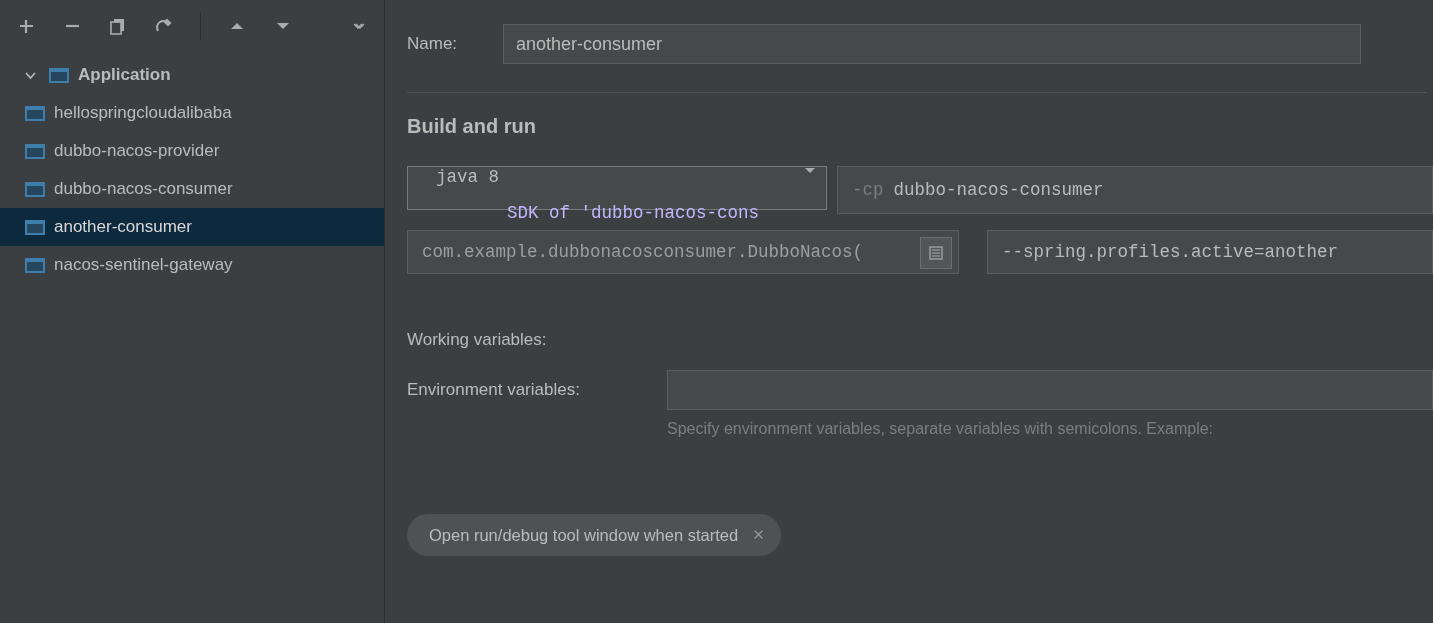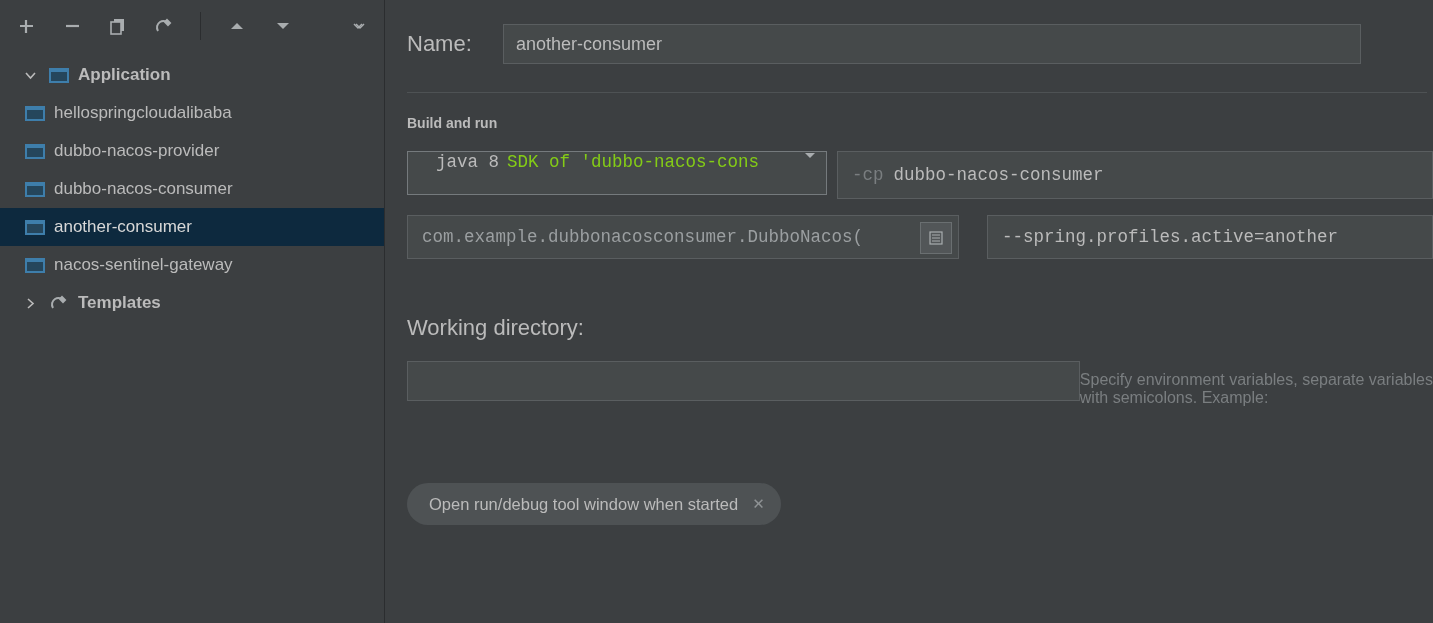--- a/index.html
+++ b/index.html
@@ -67,46 +67,46 @@
   }
   
   .main {
     flex: 1;
     padding: 24px 0 0 22px;
     display: flex;
     flex-direction: column;
     overflow: hidden;
   }
   .row { display: flex; align-items: center; }
-  .lbl { font-size: 22px; color: #bbbbbb; }
+  .lbl { font-size: 17px; color: #bbbbbb; }
   .name-row { margin-bottom: 28px; }
   .name-row .lbl { width: 96px; }
   .txt {
     background: #45494a;
     border: 1px solid #5a5e60;
     color: #bbbbbb;
     font-size: 18px;
     height: 40px;
     padding: 0 12px;
     outline: none;
     font-family: inherit;
   }
   .name-input { width: 858px; }
   .divider { height: 1px; background: #4e5254; width: 1020px; margin-bottom: 22px; }
-  .section-title { font-size: 14px; font-weight: 600; color: #bbbbbb; margin-bottom: 20px; }
+  .section-title { font-size: 20px; font-weight: 600; color: #bbbbbb; margin-bottom: 28px; }
   .build-row1 { display: flex; gap: 10px; margin-bottom: 16px; }
   .sdk-box {
     height: 44px; width: 420px;
     background: #45494a; border: 1px solid #757a7d;
     display: flex; align-items: flex-start; padding: 0 10px 0 28px;
     font-family: "Consolas","Courier New",monospace; font-size: 17.5px;
     cursor: pointer;
   }
   .sdk-box .strong { color: #bbbbbb; }
-  .sdk-box .dim { color: #84cc16; margin-left: 8px; }
+  .sdk-box .dim { color: #c4b5fd; margin-left: 8px; margin-top: 36px; }
   .sdk-box .caret { margin-left: auto; color: #a9adaf; }
   .cp-box {
     height: 48px; flex: 1;
     background: #45494a; border: 1px solid #5a5e60;
     display: flex; align-items: center; padding: 0 14px;
     font-family: "Consolas","Courier New",monospace; font-size: 17.5px;
   }
   .cp-box .dim { color: #7a7e80; }
   .cp-box .strong { color: #bbbbbb; margin-left: 10px; }
   .build-row2 { display: flex; gap: 28px; margin-bottom: 46px; }
@@ -129,21 +129,21 @@
   .args-box {
     height: 44px; flex: 1;
     background: #45494a; border: 1px solid #5a5e60;
     display: flex; align-items: center; padding: 0 14px;
     font-family: "Consolas","Courier New",monospace; font-size: 17.5px;
     color: #bbbbbb;
   }
   .field-row { display: flex; align-items: flex-start; margin-bottom: 20px; }
   .field-row .lbl { width: 260px; padding-top: 10px; }
   .wd-input { flex: 1; }
-  .env-wrap { flex: 1; display: flex; flex-direction: row; }
+  .env-wrap { flex: 1; display: flex; flex-direction: column; }
   .env-input { width: 100%; }
   .hint { color: #7a7e80; font-size: 16px; margin-top: 10px; }
   .chip-row { margin-top: 56px; }
   .chip {
     display: inline-flex; align-items: center;
     height: 42px; padding: 0 16px 0 22px;
     background: #4e5254; border-radius: 21px;
     color: #bbbbbb; font-size: 16.5px; justify-content: space-between;
   }
   .chip .x { margin-left: 14px; color: #8f9395; cursor: pointer; font-size: 15px; }
@@ -247,33 +247,20 @@
         <span>another-consumer</span>
       </div>
       <div class="tree-row level2">
         <span class="app-ico">
           <svg width="20" height="15" viewBox="0 0 20 15">
             <rect x="0" y="0" width="20" height="15" fill="#3e7eab"></rect>
             <rect x="2" y="4" width="16" height="9" fill="#25465c"></rect>
           </svg>
         </span>
         <span>nacos-sentinel-gateway</span>
-      </div>
-      <div class="tree-row level1">
-        <span class="tree-chevron">
-          <svg width="11" height="11" viewBox="0 0 11 11">
-            <path d="M3 1 L8 5.5 L3 10" fill="none" stroke="#bbbbbb" stroke-width="1.6"></path>
-          </svg>
-        </span>
-        <span class="wrench-ico">
-          <svg width="18" height="18" viewBox="0 0 18 18">
-            <path d="M3 14 A6 6 0 0 1 14 7 M12 3l3 3-2 2-3-3z" fill="none" stroke="#a9adaf" stroke-width="2"></path>
-          </svg>
-        </span>
-        <span>Templates</span>
       </div>
     </div>
 </div>
 
 <div class="main">
 
   <div class="row name-row">
     <span class="lbl">Name:</span>
     <input class="txt name-input" value="another-consumer" style="">
   </div>
@@ -309,24 +296,25 @@
           <line x1="4" y1="11" x2="12" y2="11" stroke="#a9adaf"></line>
         </svg>
       </span>
     </div>
     <div class="args-box">
       <span>--spring.profiles.active=another</span>
     </div>
   </div>
 
   <div class="field-row">
-    <span class="lbl">Working directory:</span>
+    <span class="lbl">Working variables:</span>
   </div>
 
   <div class="field-row">
+    <span class="lbl">Environment variables:</span>
     <div class="env-wrap">
       <input class="txt env-input" value="" style="">
       <div class="hint">Specify environment variables, separate variables with semicolons. Example:</div>
     </div>
   </div>
 
   <div class="chip-row">
     <span class="chip">
       <span>Open run/debug tool window when started</span>
       <span class="x">✕</span>

